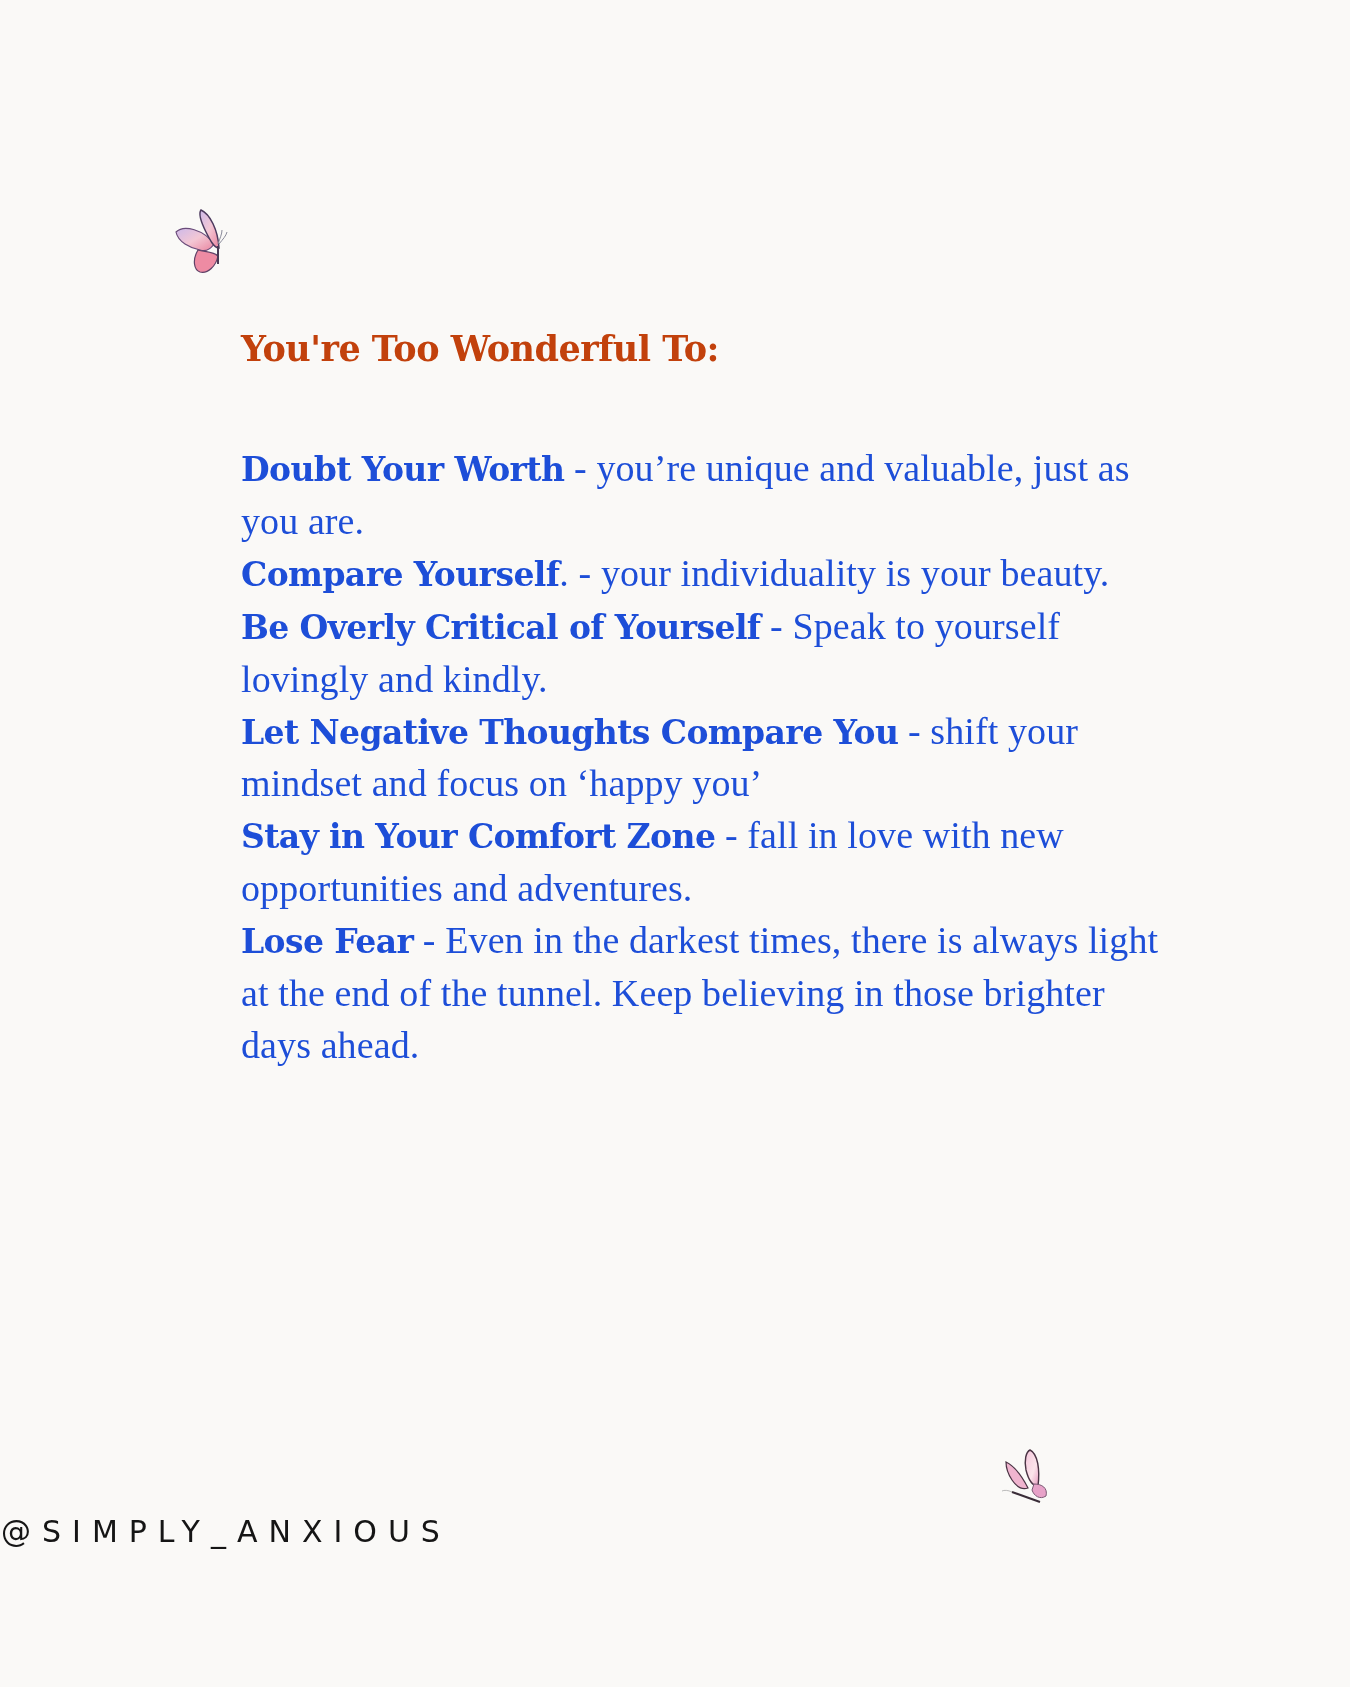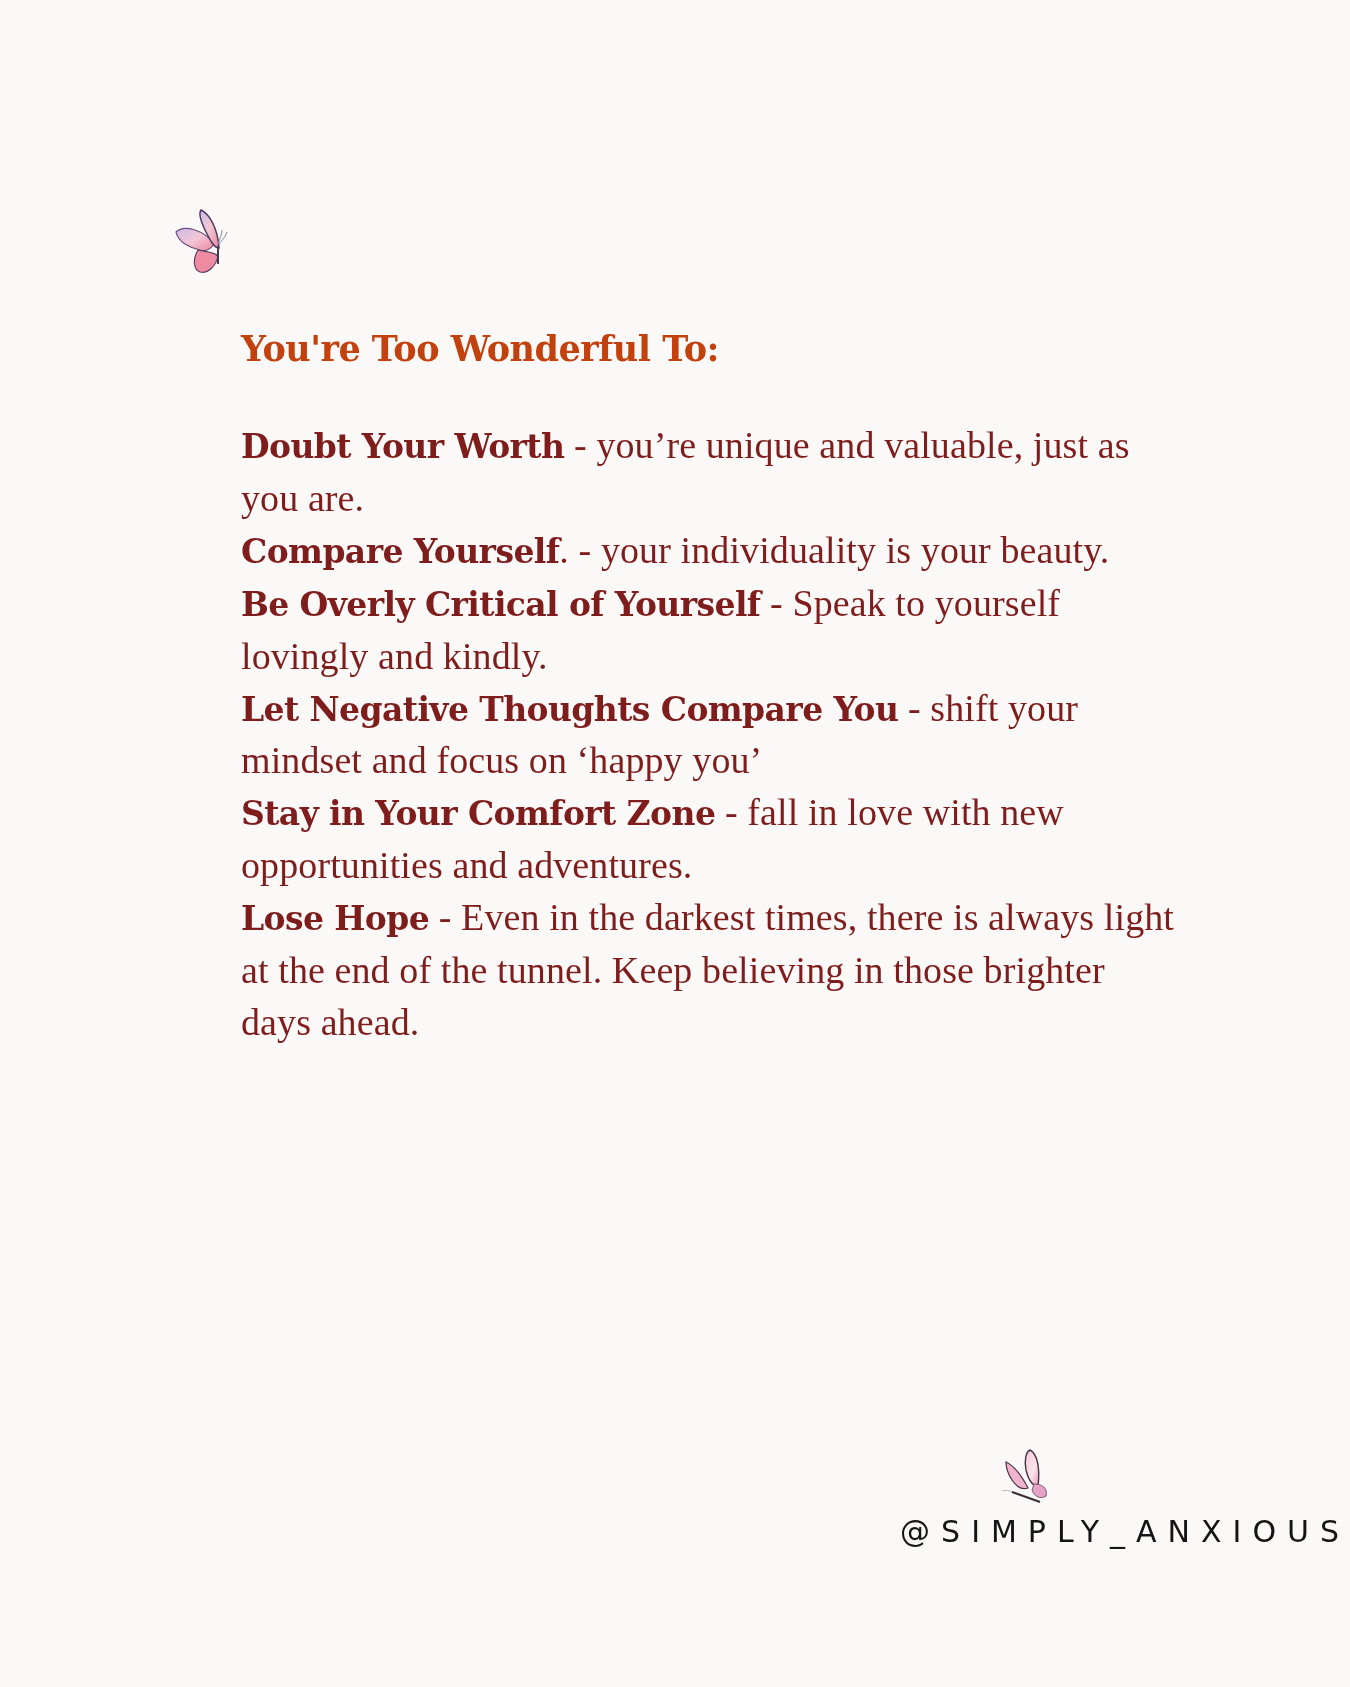--- a/index.html
+++ b/index.html
@@ -8,30 +8,30 @@
     color:#1f1f1f;
   }
   .butterfly { position:absolute; }
   .butterfly svg { display:block; }
   .title {
     position:absolute; left:241px; top:328px;
     font-family:"DejaVu Serif", serif; font-weight:bold; font-size:35px;
     letter-spacing:-0.5px; color:#c2410c; white-space:nowrap;
   }
   .body-list {
-    position:absolute; left:241px; top:420px; width:940px;
+    position:absolute; left:241px; top:443px; width:940px;
     font-family:"Liberation Serif", serif; font-size:38px; line-height:51.9px;
-    color:#7f1d1d; letter-spacing:0.1px;
+    color:#1d4ed8; letter-spacing:0.1px;
   }
   .item { display:block; }
   .item b { font-family:"DejaVu Serif", serif; font-weight:bold; font-size:33px; letter-spacing:-0.6px; }
   .footer {
-    position:absolute; left:0; width:1350px; top:1514px; text-align:right;
+    position:absolute; left:0; width:1350px; top:1514px; text-align:left;
     font-family:"DejaVu Sans", sans-serif; font-size:30px; letter-spacing:11px;
-    color:#151515; padding-left:16px; box-sizing:border-box;
+    color:#151515; padding-left:1px; box-sizing:border-box;
   }
 </style>
 </head>
 <body>
 
 <div class="butterfly" style="left:170px;top:204px;">
   <svg width="66" height="76" viewBox="0 0 66 76">
     <defs>
       <linearGradient id="g1" x1="0" y1="0" x2="1" y2="1">
         <stop offset="0" stop-color="#cdb9ea"></stop>
@@ -48,21 +48,21 @@
 </div>
 
 <div class="title">You're Too Wonderful To:</div>
 
 <div class="body-list">
   <span class="item"><b>Doubt Your Worth</b><span> - </span><span>you’re unique and valuable, just as you are.</span></span>
   <span class="item"><b>Compare Yourself</b><span>. - </span><span>your individuality is your beauty.</span></span>
   <span class="item"><b>Be Overly Critical of Yourself</b><span> - </span><span>Speak to yourself lovingly and kindly.</span></span>
   <span class="item"><b>Let Negative Thoughts Compare You</b><span> - </span><span>shift your mindset and focus on ‘happy you’</span></span>
   <span class="item"><b>Stay in Your Comfort Zone</b><span> - </span><span>fall in love with new opportunities and adventures.</span></span>
-  <span class="item"><b>Lose Hope</b><span> - </span><span>Even in the darkest times, there is always light at the end of the tunnel. Keep believing in those brighter days ahead.</span></span>
+  <span class="item"><b>Lose Fear</b><span> - </span><span>Even in the darkest times, there is always light at the end of the tunnel. Keep believing in those brighter days ahead.</span></span>
 </div>
 
 <div class="butterfly" style="left:1000px;top:1446px;">
   <svg width="54" height="58" viewBox="0 0 54 58">
     <defs>
       <linearGradient id="g2" x1="0" y1="0" x2="1" y2="1">
         <stop offset="0" stop-color="#f5c6dc"></stop>
           <stop offset="0.6" stop-color="#fbe4ea"></stop>
           <stop offset="1" stop-color="#e79ac0"></stop>
       </linearGradient>

